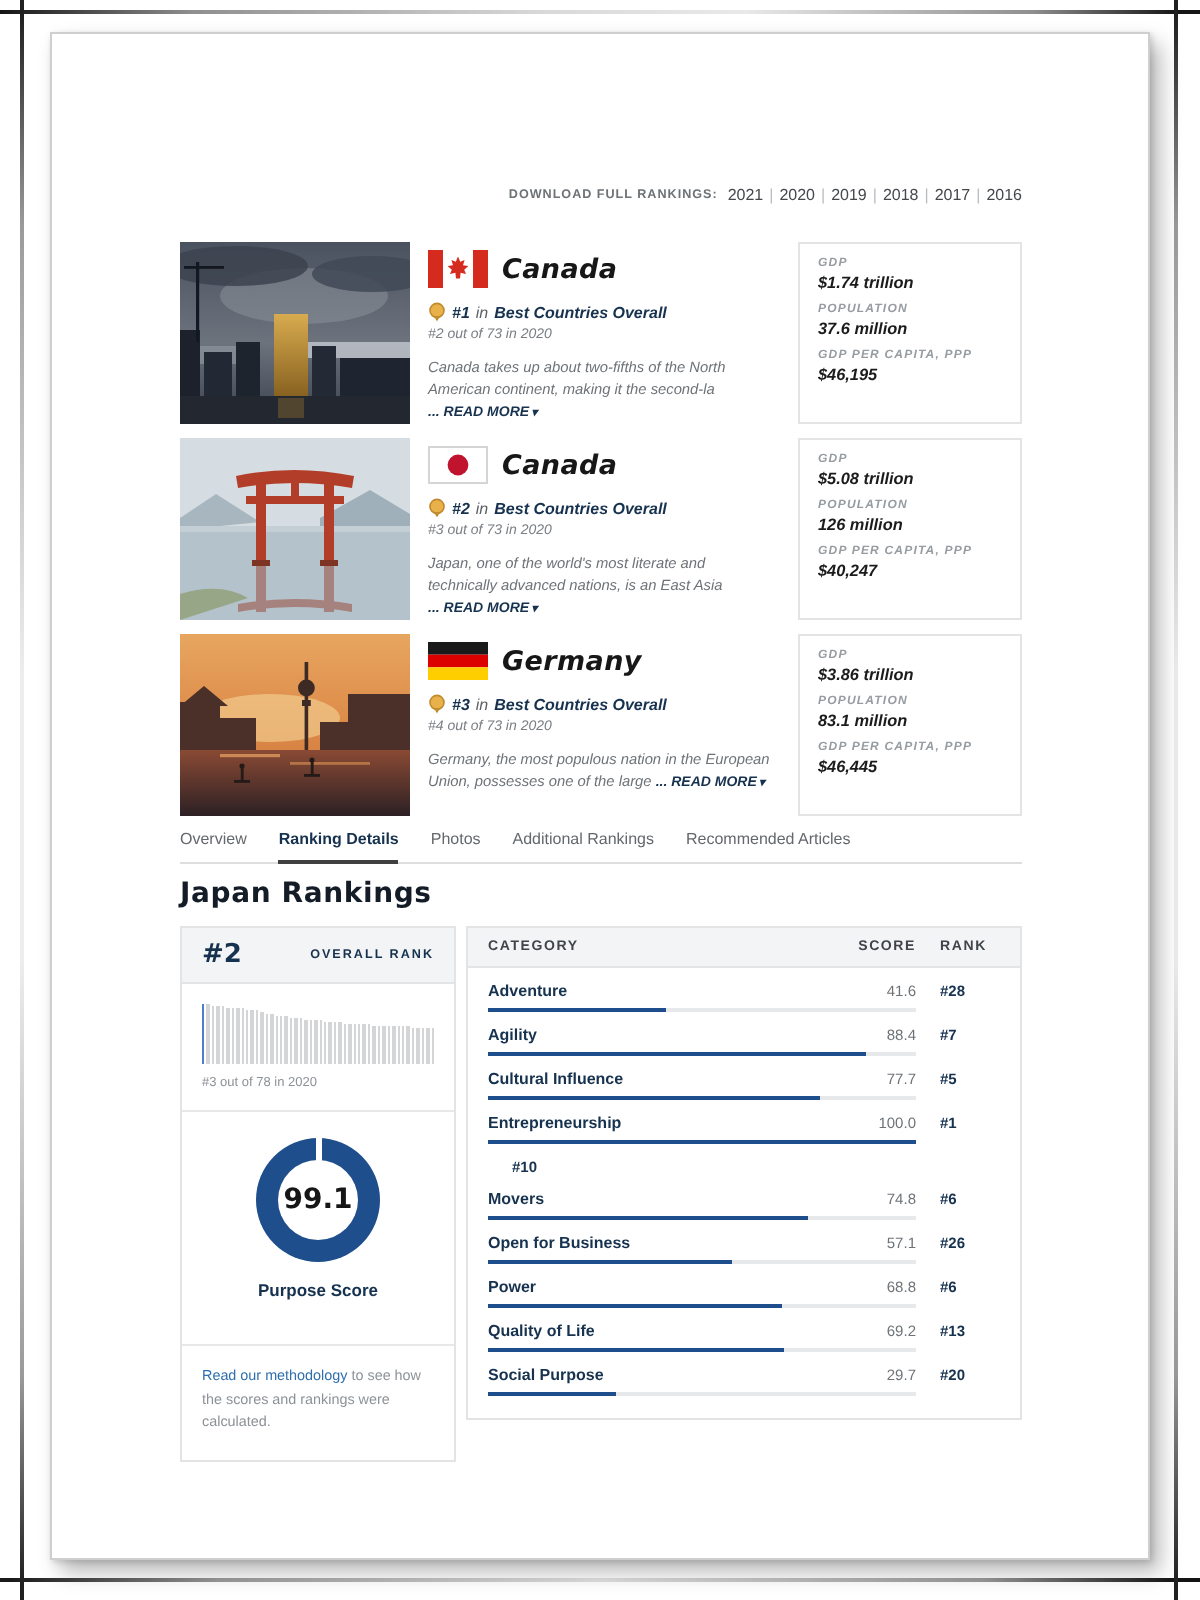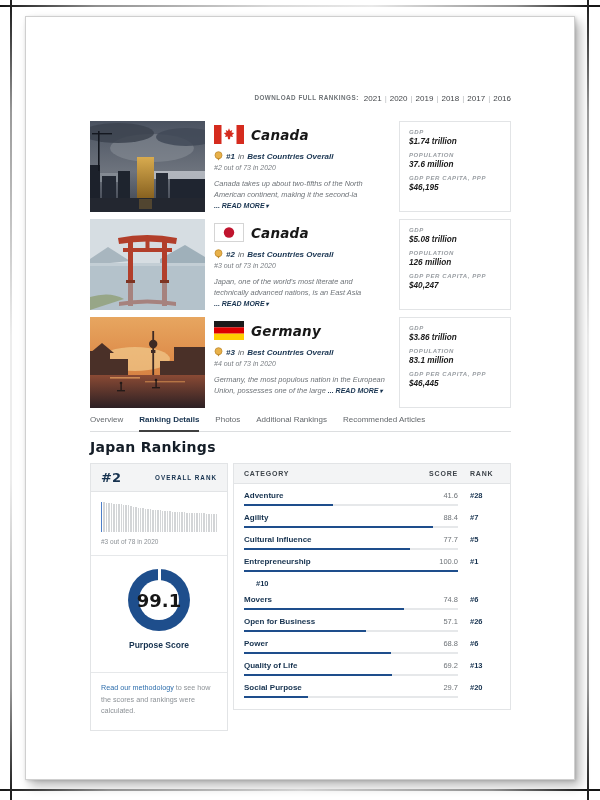--- a/index.html
+++ b/index.html
@@ -57,21 +57,21 @@
   .rank-head{display:flex;justify-content:space-between;align-items:center;background:#f3f4f5;border-bottom:1px solid #e2e4e6;padding:6px 10px;}
   .rank-num{font-family:"DejaVu Sans",sans-serif;font-size:13px;font-weight:bold;color:#16324f;}
   .rank-label{font-size:6.3px;font-weight:bold;color:#16324f;letter-spacing:1px;}
   .histo{display:flex;align-items:flex-end;gap:1px;height:30px;margin:10px 10px 6px;}
   .bar{flex:1;background:#d3d5d7;}
   .bar.hl{background:#4e7fc9;}
   .histo-sub{font-size:6.5px;color:#8d9297;margin:0 10px 10px;}
   .donut-sec{border-top:1px solid #e6e8ea;padding:13px 0 11px;text-align:center;}
   .donut{position:relative;width:62px;height:62px;margin:0 auto;border-radius:50%;background:#1e4e8c;}
   .donut-notch{position:absolute;left:50%;top:-1px;width:3px;height:13px;margin-left:-1.5px;background:#fff;}
-  .donut-hole{position:absolute;inset:11px;background:#fff;border-radius:50%;display:flex;align-items:center;justify-content:center;font-family:"DejaVu Sans",sans-serif;font-size:18px;font-weight:bold;color:#161616;}
+  .donut-hole{position:absolute;inset:11px;background:#fff;border-radius:50%;display:flex;align-items:center;justify-content:center;font-family:"DejaVu Sans",sans-serif;font-size:14px;font-weight:bold;color:#161616;}
   .score-label{margin-top:9px;font-size:8.5px;font-weight:bold;color:#16324f;}
   .methodology{border-top:1px solid #e6e8ea;margin-top:11px;padding:9px 10px 13px;font-size:7.2px;line-height:1.6;color:#8d9297;}
   .method-link{color:#2f6fad;cursor:pointer;}
 
   .score-table{flex:1;border:1px solid #e2e4e6;box-sizing:border-box;background:#fff;padding-bottom:11px;}
   .table-head{display:flex;background:#f3f4f5;border-bottom:1px solid #e2e4e6;padding:6px 10px;font-size:7px;font-weight:bold;letter-spacing:.8px;color:#3e444a;}
   .th-main{flex:1;display:flex;justify-content:space-between;}
   .th-rank{width:30px;padding-left:12px;}
   .trow{display:flex;padding:7px 10px 0;}
   .trow-main{flex:1;min-width:0;}

